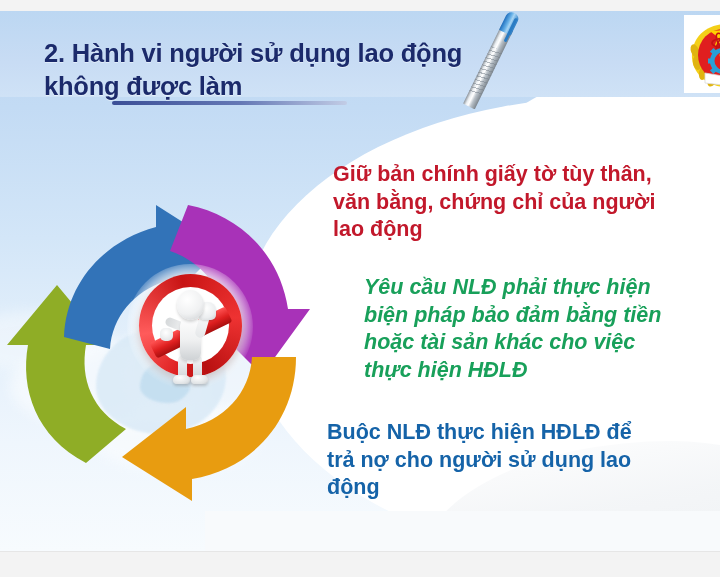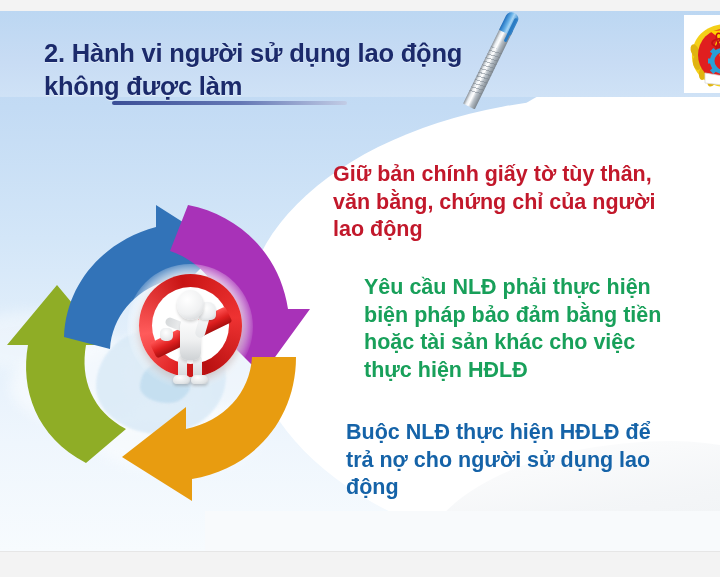--- a/index.html
+++ b/index.html
@@ -290,23 +290,24 @@
   }
   #text-red {
     left: 333px; top: 150px; width: 356px;
     color: #c2182b;
     font-size: 21.5px;
   }
   #text-green {
     left: 364px; top: 263px; width: 330px;
     color: #18a05a;
     font-size: 21.5px;
+    font-style: italic;
   }
   #text-blue {
-    left: 346px; top: 408px; width: 360px;
+    left: 327px; top: 408px; width: 360px;
     color: #1563a8;
     font-size: 21.5px;
   }
 
   
   #band-top {
     position:absolute; left:0; top:0; width:720px; height:11px;
     background:#f3f3f3;
   }
   #band-bottom {

